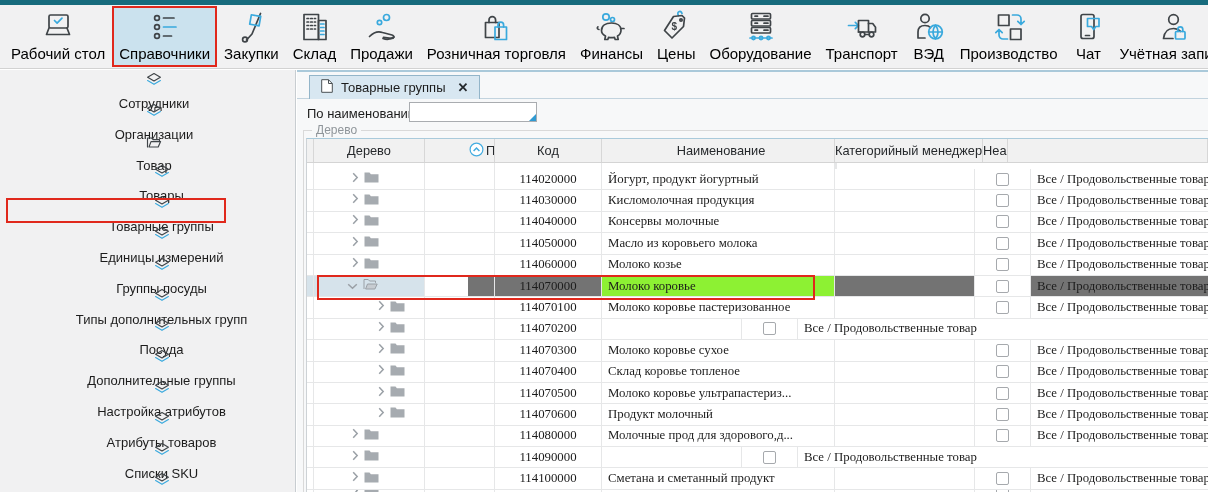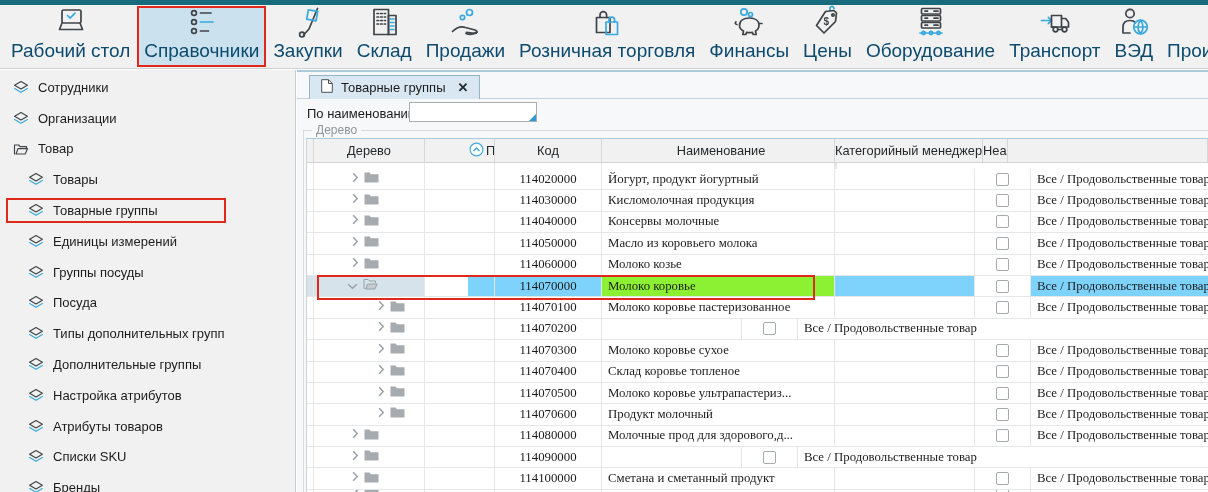--- a/index.html
+++ b/index.html
@@ -9,31 +9,31 @@
   .topstrip{position:absolute;left:0;top:0;width:1208px;height:5px;background:#176b7d;}
   
   .toolbar{position:absolute;left:0;top:5px;width:1208px;height:64px;background:#f1f1f2;
            border-bottom:1px solid #d2d2d2;display:flex;align-items:flex-start;padding-left:4px;box-sizing:border-box;}
   .tb-item{height:61px;margin-top:1px;box-sizing:border-box;border:2px solid transparent;
            display:flex;flex-direction:column;justify-content:flex-end;align-items:center;
            padding:1px 5px 3px;cursor:default;}
   .tb-item.active{background:#cbe2ee;border-color:#e0281c;}
   .tb-icon{width:34px;height:34px;margin-bottom:1px;}
   .tb-icon svg{width:100%;height:100%;}
-  .tb-label{font-size:19px;white-space:nowrap;color:#0c4a6e;}
+  .tb-label{font-size:15px;white-space:nowrap;color:#000000;}
   
   .s{fill:none;stroke:#3f4448;stroke-width:1.7;stroke-linecap:round;stroke-linejoin:round;}
   .c{fill:none;stroke:#39a9dd;stroke-width:1.7;stroke-linecap:round;stroke-linejoin:round;}
   svg.small .s{stroke-width:1.15;}
   svg.small .c{stroke-width:1.15;}
   .t{fill:#3f4448;font-size:10px;font-weight:bold;font-family:"Liberation Sans",sans-serif;}
   
   .sidebar{position:absolute;left:0;top:70px;width:296px;height:422px;background:#f1f1f2;
            border-right:1px solid #c8cdd1;box-sizing:border-box;padding-top:2px;overflow:hidden;}
-  .sb-item{position:relative;height:30.8px;display:flex;align-items:center;gap:9px;padding-left:13px;cursor:default;}
+  .sb-item{position:relative;height:30.8px;display:flex;align-items:center;gap:9px;padding-left:13px;cursor:default;flex-direction:column;}
   .sb-item.lvl1{padding-left:28px;}
   .sb-icon{width:16px;height:15px;flex:0 0 auto;display:flex;align-items:center;}
   .sb-icon svg{width:16px;height:15px;}
   .sb-label{white-space:nowrap;}
   .sb-item.hl::after{content:"";position:absolute;left:6px;top:3px;width:216px;height:21px;
                      border:2px solid #e0281c;pointer-events:none;}
   
   .main{position:absolute;left:297px;top:70px;width:911px;height:422px;background:#f7f8f9;
         border-top:2px solid #aac9da;box-sizing:border-box;overflow:hidden;}
   .tabstrip{position:absolute;left:0;top:0;width:911px;height:27px;border-bottom:1px solid #c2d3de;box-sizing:border-box;}
@@ -69,21 +69,21 @@
   .c-name{width:233px;padding-left:6px;}
   .c-mgr{width:140px;}
   .c-inact{width:56px;justify-content:center;}
   .c-path{flex:1 1 auto;padding-left:6px;border-right:none;}
   .trow .c-tree{gap:5px;}
   .trow .c-tree.lvl0{padding-left:38px;}
   .trow .c-tree.lvl1{padding-left:64px;}
   .trow .c-tree.lvlsel{padding-left:33px;}
   .cbx{width:13px;height:13px;background:#fff;border:1px solid #a6a9ad;border-radius:2px;box-sizing:border-box;}
   
-  .trow.sel .cell{background:#7dd3fc;}
+  .trow.sel .cell{background:#737373;}
   .trow.sel .c-gutter,.trow.sel .c-tree{background:#d6e3eb;}
   .trow.sel .c-mark,.trow.sel .c-inact{background:#fff;}
   .trow.sel .c-name{background:#8df133;}
   
   .row-annotation{position:absolute;left:20px;top:202.5px;width:498px;height:25px;
                   border:2px solid #e0281c;box-sizing:border-box;pointer-events:none;z-index:10;}
   .chev{flex:0 0 auto;}
 </style>
 </head>
 <body>
@@ -287,30 +287,30 @@
         </span>
         <span class="sb-label">Группы посуды</span>
       </div>
       <div class="sb-item lvl1">
         <span class="sb-icon">
           <svg class="small" viewBox="0 0 16 15">
             <path class="s" d="M8 1.6 14.4 5.3 8 9 1.6 5.3z"></path>
             <path class="c" d="m1.6 8.6 6.4 3.7 6.4-3.7"></path>
           </svg>
         </span>
+        <span class="sb-label">Типы дополнительных групп</span>
+      </div>
+      <div class="sb-item lvl1">
+        <span class="sb-icon">
+          <svg class="small" viewBox="0 0 16 15">
+            <path class="s" d="M8 1.6 14.4 5.3 8 9 1.6 5.3z"></path>
+            <path class="c" d="m1.6 8.6 6.4 3.7 6.4-3.7"></path>
+          </svg>
+        </span>
         <span class="sb-label">Посуда</span>
-      </div>
-      <div class="sb-item lvl1">
-        <span class="sb-icon">
-          <svg class="small" viewBox="0 0 16 15">
-            <path class="s" d="M8 1.6 14.4 5.3 8 9 1.6 5.3z"></path>
-            <path class="c" d="m1.6 8.6 6.4 3.7 6.4-3.7"></path>
-          </svg>
-        </span>
-        <span class="sb-label">Типы дополнительных групп</span>
       </div>
       <div class="sb-item lvl1">
         <span class="sb-icon">
           <svg class="small" viewBox="0 0 16 15">
             <path class="s" d="M8 1.6 14.4 5.3 8 9 1.6 5.3z"></path>
             <path class="c" d="m1.6 8.6 6.4 3.7 6.4-3.7"></path>
           </svg>
         </span>
         <span class="sb-label">Дополнительные группы</span>
       </div>

